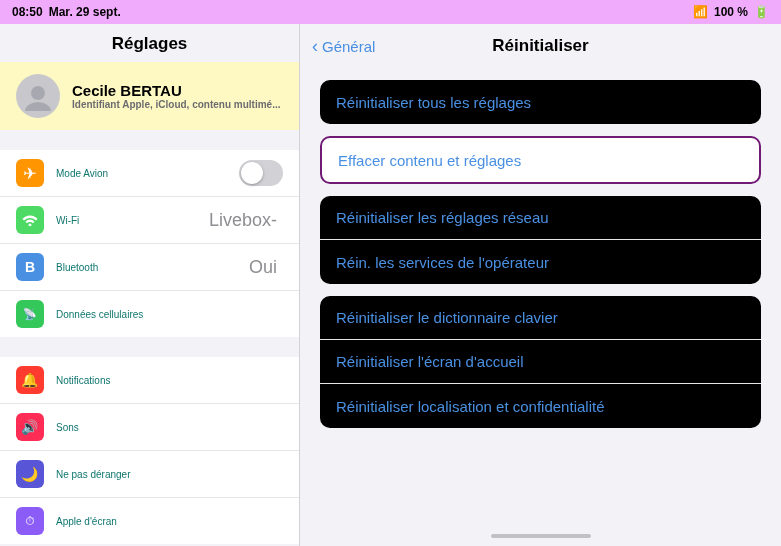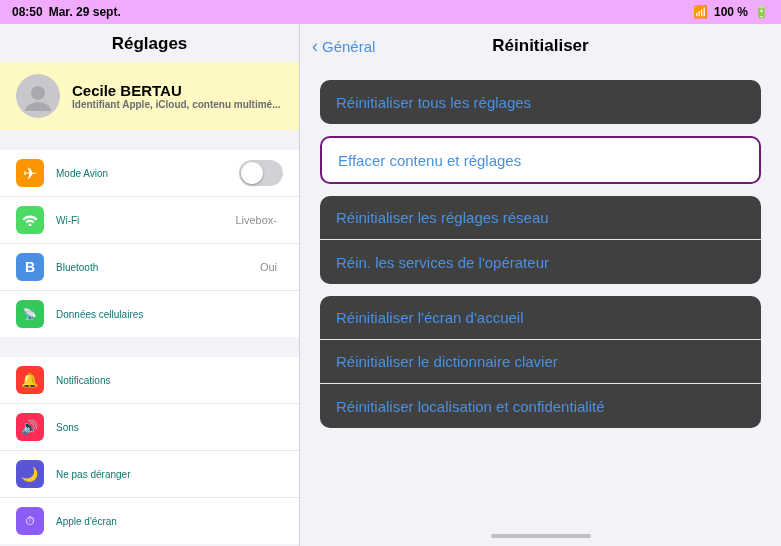--- a/index.html
+++ b/index.html
@@ -114,21 +114,21 @@
       flex-shrink: 0;
       font-size: 16px;
       color: #fff;
     }
     .item-label {
       font-size: 10px;
       color: #0f766e;
       flex: 1;
     }
     .item-value {
-      font-size: 11px;
+      font-size: 18px;
       color: #8e8e93;
       margin-right: 6px;
     }
     .toggle {
       width: 44px;
       height: 26px;
       border-radius: 13px;
       background: #d1d1d6;
       position: relative;
       cursor: pointer;
@@ -192,21 +192,21 @@
       color: #000;
     }
 
     .detail-content {
       flex: 1;
       overflow-y: auto;
       padding: 0;
     }
 
     .detail-group {
-      background: #404040;
+      background: #000000;
       margin: 12px 20px;
       border-radius: 10px;
       overflow: hidden;
     }
     .detail-item {
       display: flex;
       align-items: center;
       padding: 12px 16px;
       border-bottom: 0.5px solid #e5e5ea;
       min-height: 44px;
@@ -344,24 +344,24 @@
         <div class="detail-item">
           <span class="detail-item-text">Réinitialiser les réglages réseau</span>
         </div>
         <div class="detail-item">
           <span class="detail-item-text">Réin. les services de l'opérateur</span>
         </div>
       </div>
 
       <div class="detail-group">
         <div class="detail-item">
+          <span class="detail-item-text">Réinitialiser le dictionnaire clavier</span>
+        </div>
+        <div class="detail-item">
           <span class="detail-item-text">Réinitialiser l'écran d'accueil</span>
-        </div>
-        <div class="detail-item">
-          <span class="detail-item-text">Réinitialiser le dictionnaire clavier</span>
         </div>
         <div class="detail-item">
           <span class="detail-item-text">Réinitialiser localisation et confidentialité</span>
         </div>
       </div>
 
     </div>
 
     <div class="home-indicator">
       <div class="home-bar"></div>

